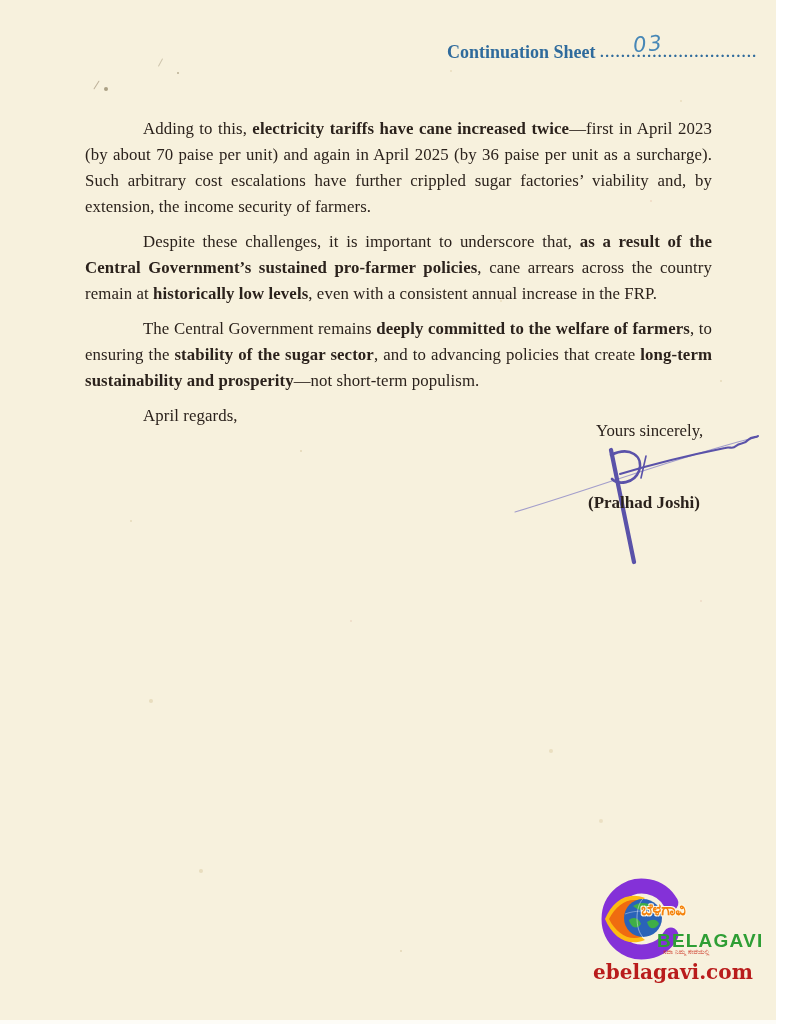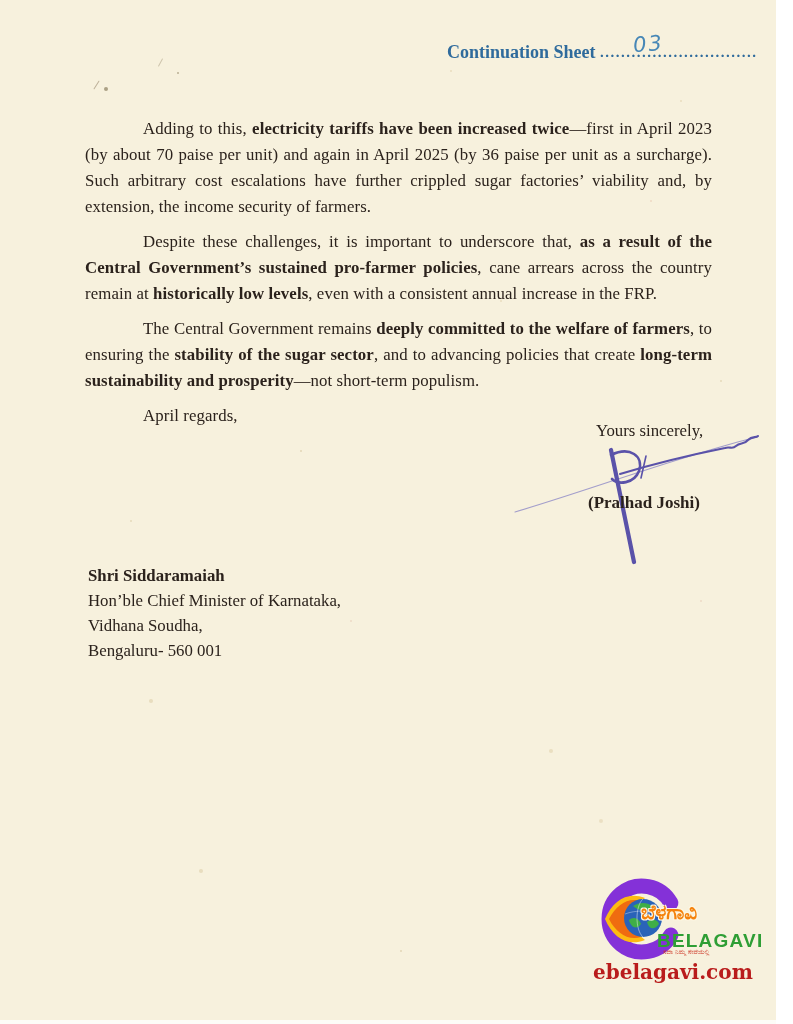--- a/index.html
+++ b/index.html
@@ -86,21 +86,21 @@
     font-size:16.8px;line-height:25px;
   }
   .recipient .name{font-weight:bold;}
 
   
   .wm{position:absolute;left:585px;top:872px;width:200px;height:130px;}
   .logo-svg{position:absolute;left:10px;top:2px;width:96px;height:94px;}
   .wm-kn{
     position:absolute;left:56px;top:28px;width:140px;
     font-family:"DejaVu Sans", sans-serif;
-    font-size:20px;font-weight:bold;color:#f5820b;
+    font-size:16px;font-weight:bold;color:#f5820b;
     text-shadow:-1px -1px 0 #fdf6e2,1px -1px 0 #fdf6e2,-1px 1px 0 #fdf6e2,1px 1px 0 #fdf6e2;
     white-space:nowrap;
   }
   .wm-en{
     position:absolute;left:72px;top:58px;
     font-family:"Liberation Sans", sans-serif;
     font-size:19px;font-weight:bold;color:#2e9e35;letter-spacing:1.2px;
     white-space:nowrap;
   }
   .wm-tag{
@@ -122,44 +122,38 @@
   <div class="speckles"></div>
   <div class="scratch s1"></div>
   <div class="scratch s2"></div>
 
   <div class="cont-header"><span>Continuation Sheet</span>
     <span class="dots">..............................</span>
   </div>
   <div class="page-no">03</div>
 
   <div class="letter-body">
-    <p><span>Adding to this, </span><span class="b">electricity tariffs have been increased twice</span><span>—first in April 2023 (by about 70 paise per unit) and again in April 2025 (by 36 paise per unit as a surcharge). Such arbitrary cost escalations have further crippled sugar factories’ viability and, by extension, the income security of farmers.</span></p>
+    <p><span>Adding to this, </span><span class="b">electricity tariffs have cane increased twice</span><span>—first in April 2023 (by about 70 paise per unit) and again in April 2025 (by 36 paise per unit as a surcharge). Such arbitrary cost escalations have further crippled sugar factories’ viability and, by extension, the income security of farmers.</span></p>
     <p><span>Despite these challenges, it is important to underscore that, </span><span class="b">as a result of the Central Government’s sustained pro-farmer policies</span><span>, cane arrears across the country remain at </span><span class="b">historically low levels</span><span>, even with a consistent annual increase in the FRP.</span></p>
     <p><span>The Central Government remains </span><span class="b">deeply committed to the welfare of farmers</span><span>, to ensuring the </span><span class="b">stability of the sugar sector</span><span>, and to advancing policies that create </span><span class="b">long-term sustainability and prosperity</span><span>—not short-term populism.</span></p>
     <p class="closing-line">April regards,</p>
   </div>
 
   <div class="valediction">Yours sincerely,</div>
 
   <svg class="signature-svg" viewBox="0 0 290 150" fill="none">
     <path d="M 35 84 C 110 62, 200 28, 277 9" stroke="#a39ecb" stroke-width="1.1" stroke-linecap="round"></path>
     <path d="M 131 22 C 137 52, 146 95, 154 134" stroke="#5a52a9" stroke-width="4.2" stroke-linecap="round"></path>
     <path d="M 131 27 C 150 18, 164 28, 159 43 C 154 56, 138 57, 132 51" stroke="#5a52a9" stroke-width="2.6" stroke-linecap="round"></path>
     <path d="M 140 46 C 170 37, 205 28, 245 20 C 250 18, 252 22, 256 18 C 260 14, 264 17, 268 12 C 272 8, 276 10, 278 8" stroke="#5a52a9" stroke-width="2.1" stroke-linecap="round"></path>
     <path d="M 166 28 L 161 50" stroke="#5a52a9" stroke-width="1.6" stroke-linecap="round"></path>
   </svg>
 
   <div class="signatory">(Pralhad Joshi)</div>
 
-  <div class="recipient">
-    <div class="name">Shri Siddaramaiah</div>
-    <div>Hon’ble Chief Minister of Karnataka,</div>
-    <div>Vidhana Soudha,</div>
-    <div>Bengaluru- 560 001</div>
-  </div>
 
   <div class="wm">
     <svg class="logo-svg" viewBox="0 0 96 94">
 
       <path d="M 75.9 61 A 33 33 0 1 1 75.9 29" stroke="#8431d8" stroke-width="15" fill="none" stroke-linecap="round"></path>
 
       <path fill="#fdba12" d="M 10 45 C 18 26, 33 17, 50 24 C 39 33, 37 39, 48 45 C 37 51, 39 57, 50 66 C 33 73, 18 64, 10 45 Z"></path>
       <path fill="#ef6c10" d="M 14 45 C 21 31, 33 23, 46 27 C 38 34, 36 40, 45 45 C 36 50, 38 56, 46 63 C 33 67, 21 59, 14 45 Z"></path>
 
       <circle cx="48" cy="44" r="19" fill="#2a63b8"></circle>

